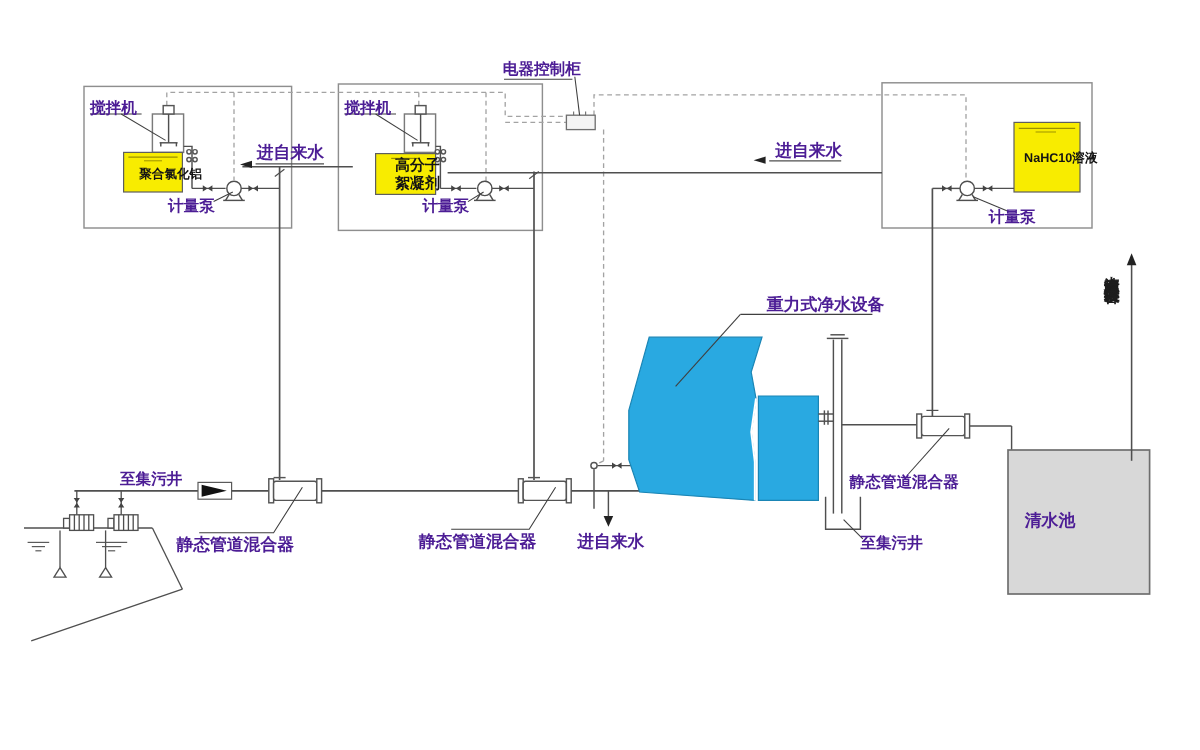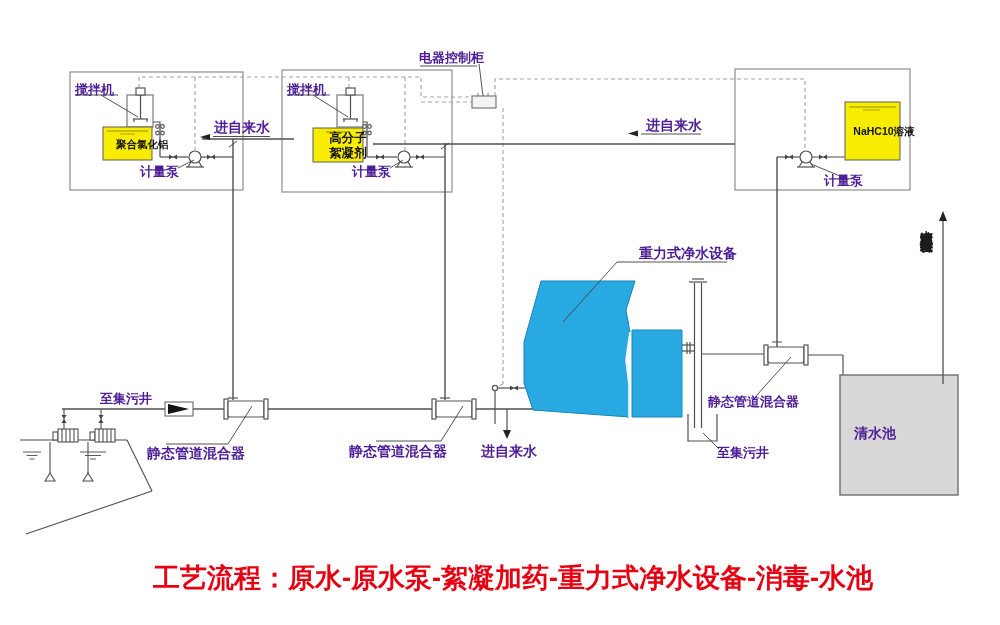--- a/index.html
+++ b/index.html
@@ -269,15 +269,14 @@
 <div class="lbl lbl14" style="left:639px;top:246px">重力式净水设备</div>
 <div class="lbl" style="left:100px;top:392px">至集污井</div>
 <div class="lbl lbl14" style="left:147px;top:446px">静态管道混合器</div>
 <div class="lbl lbl14" style="left:349px;top:444px">静态管道混合器</div>
 <div class="lbl lbl14" style="left:481px;top:444px">进自来水</div>
 <div class="lbl" style="left:708px;top:395px">静态管道混合器</div>
 <div class="lbl" style="left:717px;top:446px">至集污井</div>
 <div class="lbl lbl14" style="left:854px;top:426px">清水池</div>
 <div class="vlbl" style="left:917px;top:220px;height:160px">由清水泵提升至后继设备</div>
 
-<div class="caption">工艺流程：原水-原水泵-絮凝加药-重力式净水设备-消毒-水池</div>
 
 </div>
 
 </body></html>

